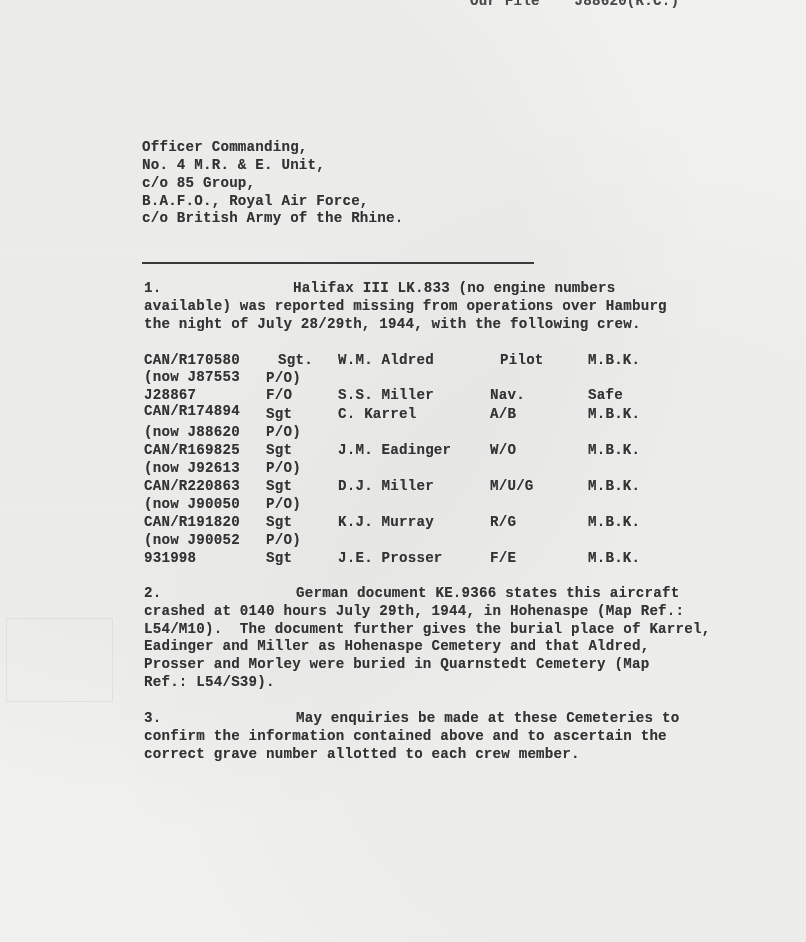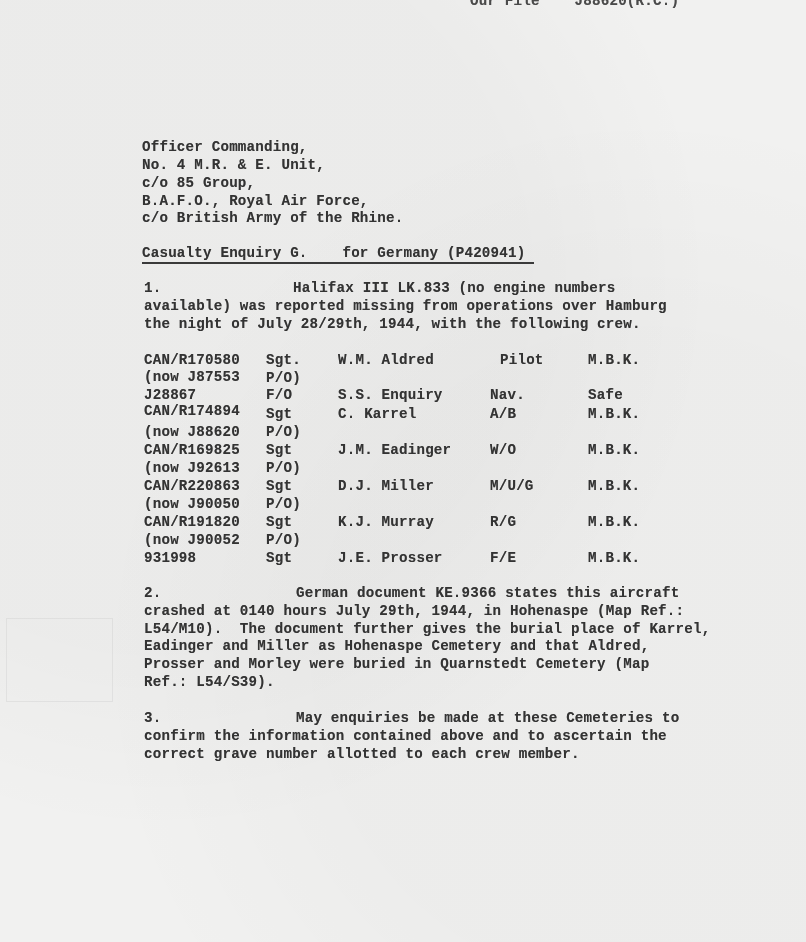--- a/index.html
+++ b/index.html
@@ -46,43 +46,42 @@
   <div class="t light" style="left:470px; top:-8px;">Our File    J88620(R.C.)</div>
 
   <div>
     <div class="t" style="left:142px; top:138px;">Officer Commanding,</div>
     <div class="t" style="left:142px; top:156px;">No. 4 M.R. &amp; E. Unit,</div>
     <div class="t" style="left:142px; top:174px;">c/o 85 Group,</div>
     <div class="t" style="left:142px; top:192px;">B.A.F.O., Royal Air Force,</div>
     <div class="t" style="left:142px; top:209px;">c/o British Army of the Rhine.</div>
   </div>
 
-  <div class="t" style="left:142px; top:244px;">Casualty Enquiry G.    for Germany (P420941)</div>
   <div class="underline-rule"></div>
 
   <div>
     <div class="t" style="left:144px; top:279px;">1.</div>
     <div class="t" style="left:293px; top:279px;">Halifax III LK.833 (no engine numbers</div>
     <div class="t" style="left:144px; top:297px;">available) was reported missing from operations over Hamburg</div>
     <div class="t" style="left:144px; top:315px;">the night of July 28/29th, 1944, with the following crew.</div>
   </div>
 
   <div>
 
     <div class="t c-id" style="top:351px;">CAN/R170580</div>
-    <div class="t c-rank" style="top:351px;">Sgt.</div>
+    <div class="t c-rank" style="top:351px;margin-left:12px;">Sgt.</div>
     <div class="t c-name" style="top:351px;">W.M. Aldred</div>
     <div class="t c-role" style="top:351px;margin-left:10px;">Pilot</div>
     <div class="t c-status" style="top:351px;">M.B.K.</div>
     <div class="t c-id" style="top:368px;">(now J87553</div>
     <div class="t c-rank" style="top:369px;">P/O)</div>
 
     <div class="t c-id" style="top:386px;">J28867</div>
     <div class="t c-rank" style="top:386px;">F/O</div>
-    <div class="t c-name" style="top:386px;">S.S. Enquiry</div>
+    <div class="t c-name" style="top:386px;">S.S. Miller</div>
     <div class="t c-role" style="top:386px;">Nav.</div>
     <div class="t c-status" style="top:386px;">Safe</div>
 
     <div class="t c-id" style="top:402px;">CAN/R174894</div>
     <div class="t c-rank" style="top:405px;">Sgt</div>
     <div class="t c-name" style="top:405px;">C. Karrel</div>
     <div class="t c-role" style="top:405px;">A/B</div>
     <div class="t c-status" style="top:405px;">M.B.K.</div>
     <div class="t c-id" style="top:423px;">(now J88620</div>
     <div class="t c-rank" style="top:423px;">P/O)</div>

